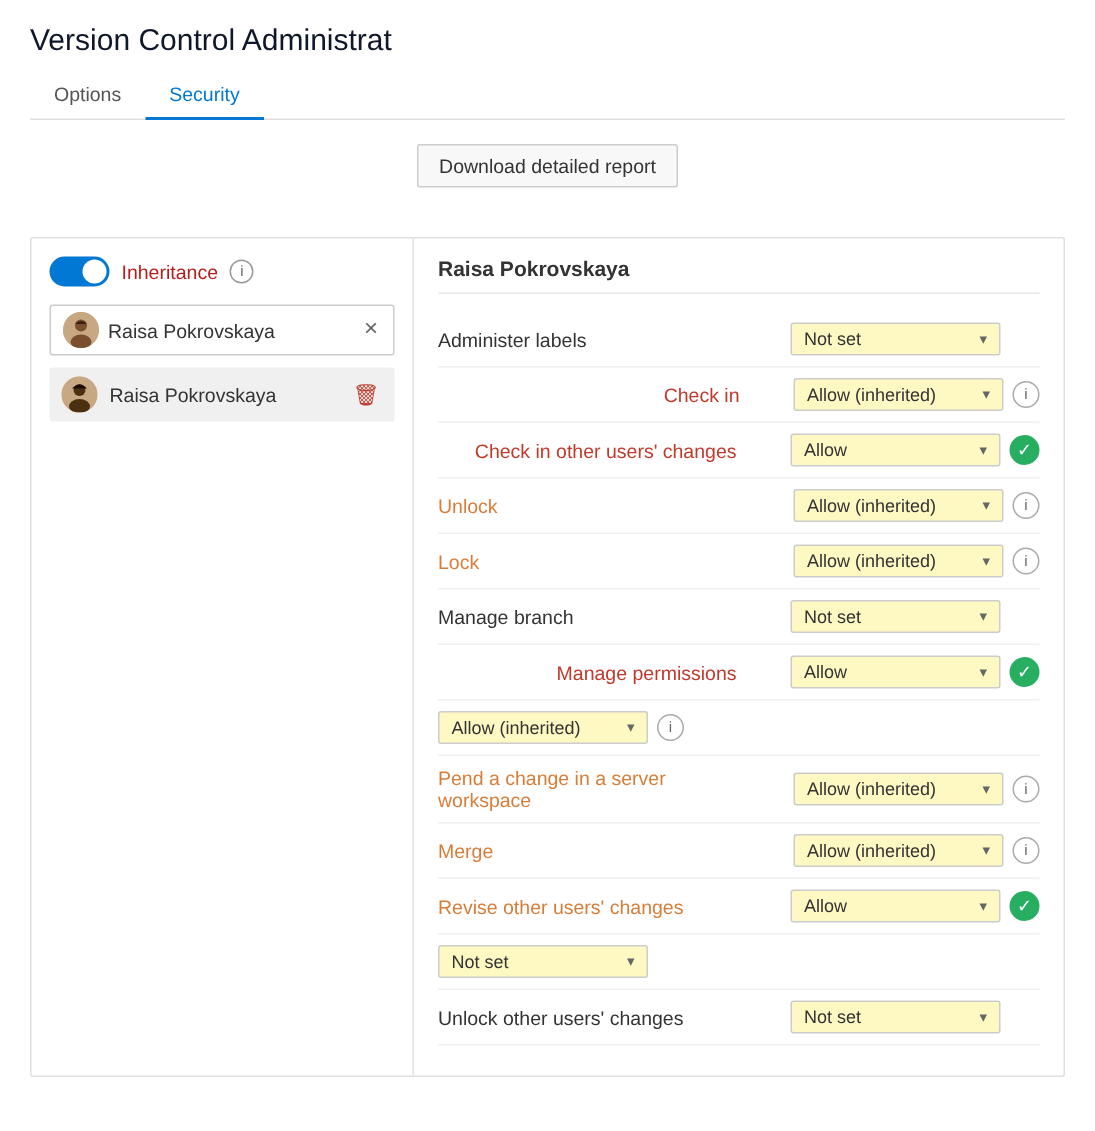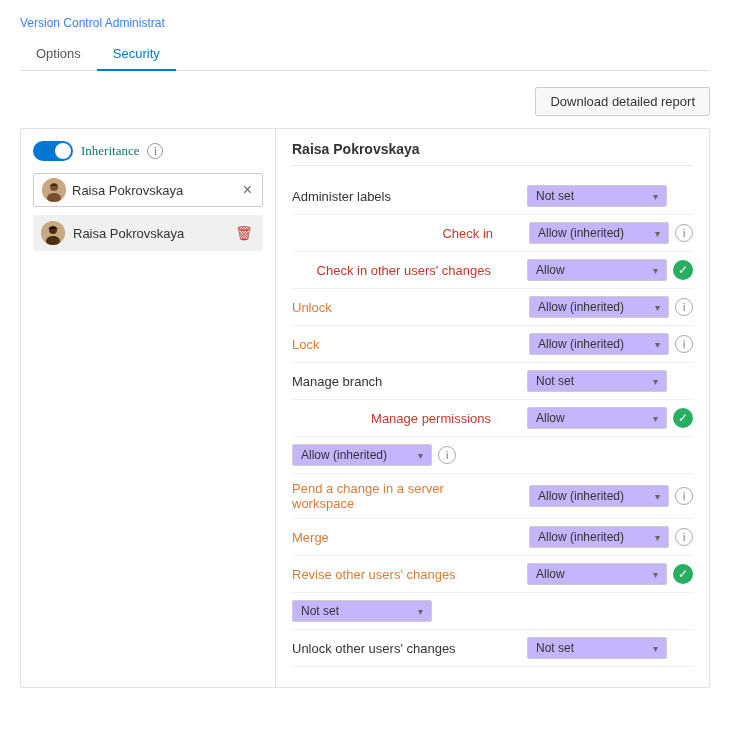--- a/index.html
+++ b/index.html
@@ -1,37 +1,37 @@
 <!DOCTYPE html>
 <html><head>
   <meta charset="utf-8">
   <style>
     * { box-sizing: border-box; margin: 0; padding: 0; }
     body { font-family: 'Segoe UI', Arial, sans-serif; font-size: 13px; background: #fff; color: #333; width: 730px; min-height: 754px; }
     
     .page-header { padding: 16px 20px 0 20px; }
-    .page-title { font-size: 12px; color: #3b82f6; margin-bottom: 8px; }
+    .page-title { font-size: 20px; color: #0f172a; margin-bottom: 8px; }
     .page-tabs { display: flex; gap: 0; border-bottom: 1px solid #e0e0e0; margin-bottom: 0; }
     .tab { padding: 8px 16px; cursor: pointer; font-size: 13px; color: #555; border-bottom: 2px solid transparent; margin-bottom: -1px; }
     .tab.active { color: #0078d4; border-bottom: 2px solid #0078d4; }
     
     .main-content { padding: 16px 20px; display: flex; flex-direction: column; gap: 12px; }
     
-    .report-bar { display: flex; justify-content: flex-end; margin-bottom: 0; }
+    .report-bar { display: flex; justify-content: center; margin-bottom: 21px; }
     .report-btn { padding: 6px 14px; border: 1px solid #ccc; background: #f8f8f8; color: #333; font-size: 13px; cursor: pointer; border-radius: 2px; }
     
     .content-panel { border: 1px solid #e0e0e0; border-radius: 2px; display: flex; min-height: 560px; }
     
     .left-panel { width: 255px; border-right: 1px solid #e0e0e0; padding: 12px; flex-shrink: 0; }
     
     .inheritance-row { display: flex; align-items: center; gap: 8px; margin-bottom: 12px; }
     .toggle-switch { position: relative; width: 40px; height: 20px; }
     .toggle-slider { position: absolute; inset: 0; background: #0078d4; border-radius: 10px; cursor: pointer; }
     .toggle-slider:before { content: ''; position: absolute; width: 16px; height: 16px; left: 22px; top: 2px; background: white; border-radius: 50%; }
-    .inheritance-label { font-size: 13px; color: #0f766e; font-family: Liberation Serif, serif; }
+    .inheritance-label { font-size: 13px; color: #b91c1c; }
     .info-icon { width: 16px; height: 16px; border-radius: 50%; border: 1px solid #999; display: inline-flex; align-items: center; justify-content: center; font-size: 10px; color: #666; cursor: pointer; }
     
     .search-row { display: flex; align-items: center; border: 1px solid #ccc; border-radius: 2px; padding: 4px 8px; background: #fff; margin-bottom: 8px; }
     .user-avatar { width: 24px; height: 24px; border-radius: 50%; background: #c8a882; display: flex; align-items: center; justify-content: center; margin-right: 6px; flex-shrink: 0; overflow: hidden; }
     .search-text { flex: 1; font-size: 13px; color: #333; }
     .close-btn { color: #666; cursor: pointer; font-size: 16px; padding: 0 2px; }
     
     .user-item { display: flex; align-items: center; padding: 6px 8px; background: #f0f0f0; border-radius: 2px; cursor: pointer; }
     .user-item .user-avatar { margin-right: 8px; }
     .user-name { flex: 1; font-size: 13px; color: #333; }
@@ -41,21 +41,21 @@
     
     .section-title { font-size: 14px; font-weight: 600; color: #333; margin-bottom: 12px; padding-bottom: 8px; border-bottom: 1px solid #e8e8e8; }
     
     .permission-row { display: flex; align-items: center; padding: 7px 0; border-bottom: 1px solid #f0f0f0; gap: 36px; }
     .permission-label { flex: 1; font-size: 13px; }
     .permission-label.inherited { color: #c0392b; text-align: right; }
     .permission-label.normal { color: #333; }
     .permission-label.orange { color: #d87c37; }
     
     .select-wrapper { display: flex; align-items: center; gap: 6px; }
-    .perm-select { display: flex; align-items: center; border: 1px solid #ccc; border-radius: 2px; background: #c4b5fd; padding: 3px 8px; min-width: 140px; cursor: pointer; font-size: 12px; color: #333; justify-content: space-between; }
+    .perm-select { display: flex; align-items: center; border: 1px solid #ccc; border-radius: 2px; background: #fef9c3; padding: 3px 8px; min-width: 140px; cursor: pointer; font-size: 12px; color: #333; justify-content: space-between; }
     .perm-select .chevron { font-size: 10px; color: #666; margin-left: 8px; }
     
     .icon-circle-check { width: 20px; height: 20px; border-radius: 50%; background: #27ae60; display: inline-flex; align-items: center; justify-content: center; color: white; font-size: 12px; }
     .icon-info { width: 18px; height: 18px; border-radius: 50%; border: 1px solid #aaa; display: inline-flex; align-items: center; justify-content: center; font-size: 10px; color: #666; cursor: pointer; }
 
     
     .avatar-svg { width: 24px; height: 24px; }
   </style>
 </head>
 <body>

